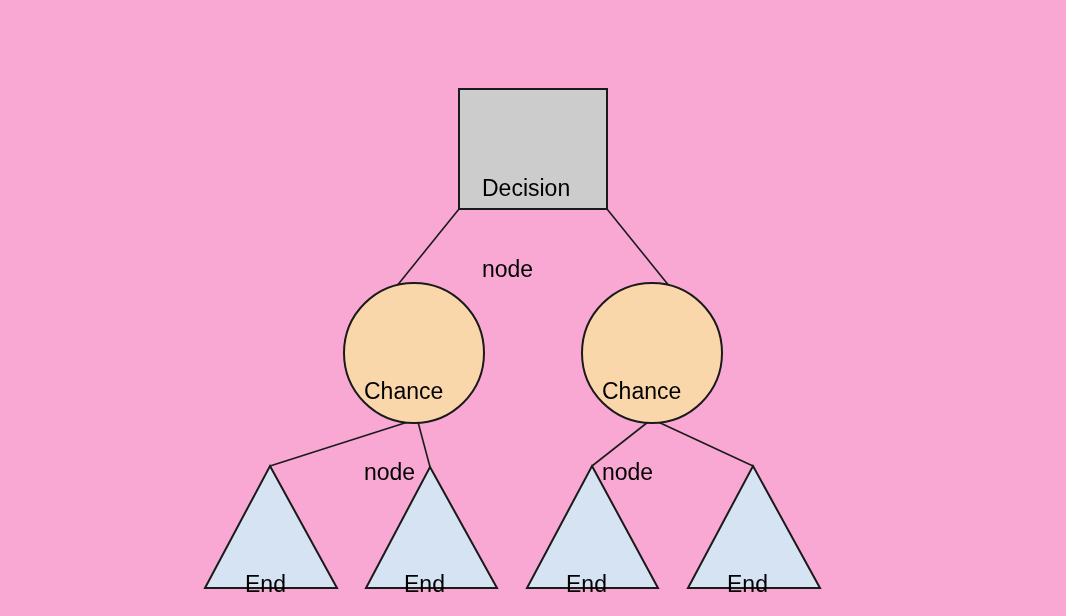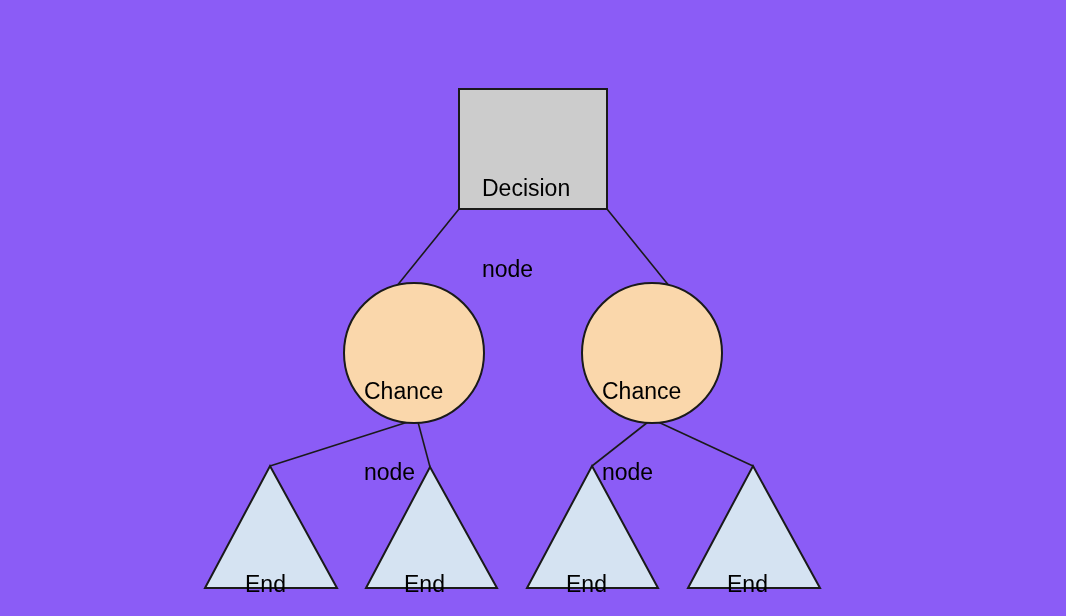--- a/index.html
+++ b/index.html
@@ -10,21 +10,21 @@
   body {
     width: 1066px;
     height: 616px;
     overflow: hidden;
     font-family: "Liberation Sans", sans-serif;
   }
   #diagram-root {
     position: relative;
     width: 1066px;
     height: 616px;
-    background: #8b5cf6;
+    background: #f9a8d4;
   }
   #tree-svg {
     position: absolute;
     left: 0;
     top: 0;
     width: 1066px;
     height: 616px;
     display: block;
   }
   .node-label {

